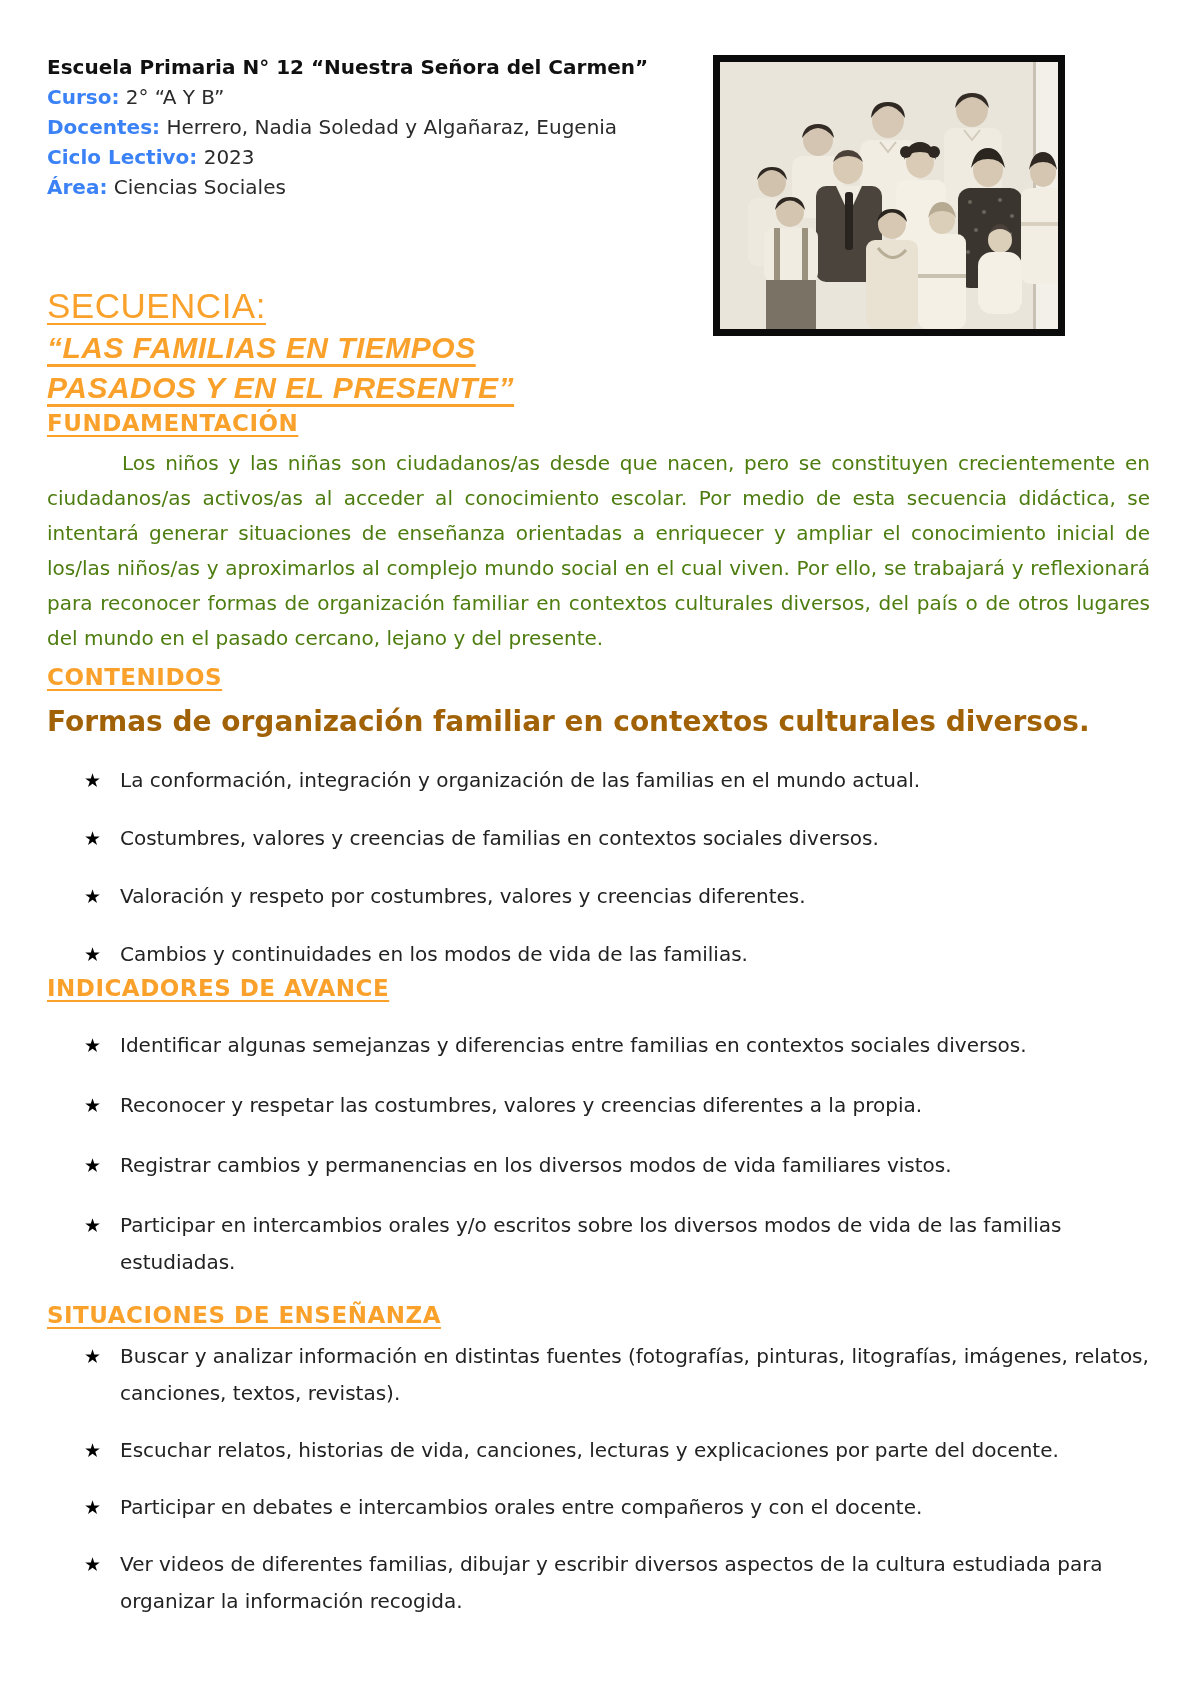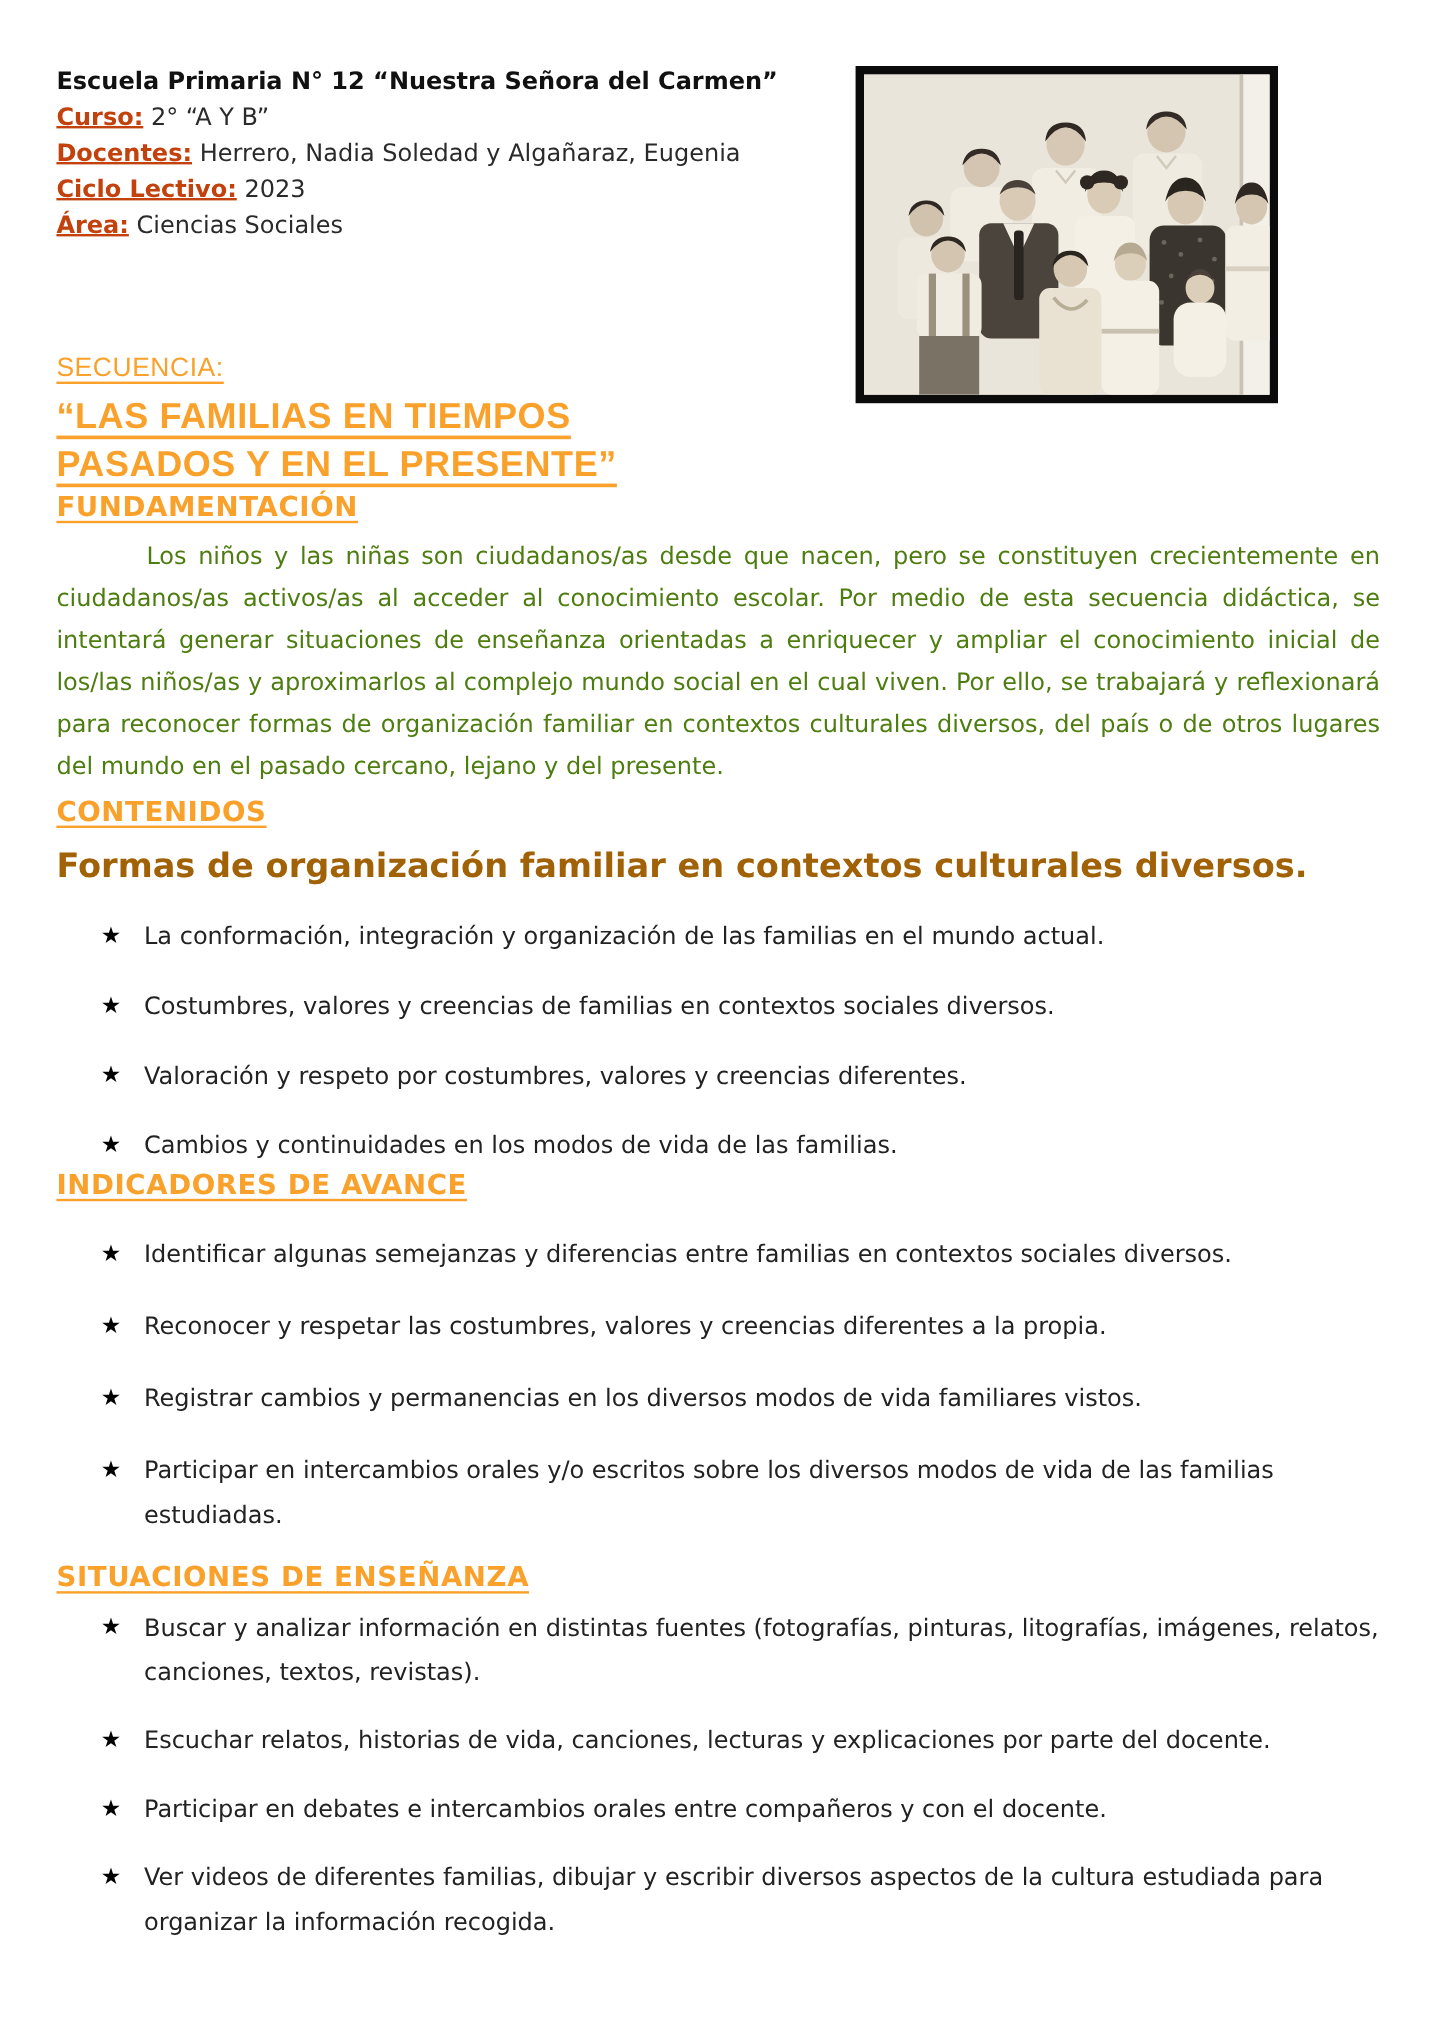--- a/index.html
+++ b/index.html
@@ -11,58 +11,59 @@
     background: #ffffff;
     overflow: hidden;
     font-family: "DejaVu Sans", sans-serif;
     color: #1c1c1c;
   }
   .content { padding: 52px 50px 0 47px; }
 
   
   .doc-header { width: 650px; font-size: 20px; line-height: 30px; }
   .doc-header .line { white-space: nowrap; }
-  .hdr-label { font-weight: bold; color: #c2410c; text-decoration: underline; }
+  .hdr-label { font-weight: bold; color: #3b82f6; }
   .hdr-value { font-weight: normal; color: #2a2a2a; }
   .school-line { font-weight: bold; color: #111; }
 
   
   .photo-frame {
     position: absolute;
     left: 713px; top: 55px;
     width: 352px; height: 281px;
     border: 7px solid #0b0b0b;
     background: #eae5da;
   }
   .photo-frame svg { display: block; width: 100%; height: 100%; }
 
   
   .sequence-block { margin-top: 86px; width: 560px; font-family: "Liberation Sans", sans-serif; }
   .sequence-label {
     display: inline-block;
-    font-size: 22px;
+    font-size: 35px;
     font-weight: 400;
     color: var(--accent);
     text-decoration: underline;
     text-decoration-thickness: 2px;
     text-underline-offset: 5px;
     letter-spacing: 0.5px;
     line-height: 36px;
   }
   .sequence-title {
     margin-top: 4px;
     font-size: 30px;
     font-weight: 700;
     color: var(--accent);
     text-decoration: underline;
     text-decoration-thickness: 3px;
     text-underline-offset: 6px;
     letter-spacing: 0.5px;
     line-height: 40px;
     width: 540px;
+    font-style: italic;
   }
 
   
   .section-heading {
     display: inline-block;
     font-size: 23px;
     font-weight: bold;
     color: var(--accent);
     text-decoration: underline;
     text-decoration-thickness: 2px;

